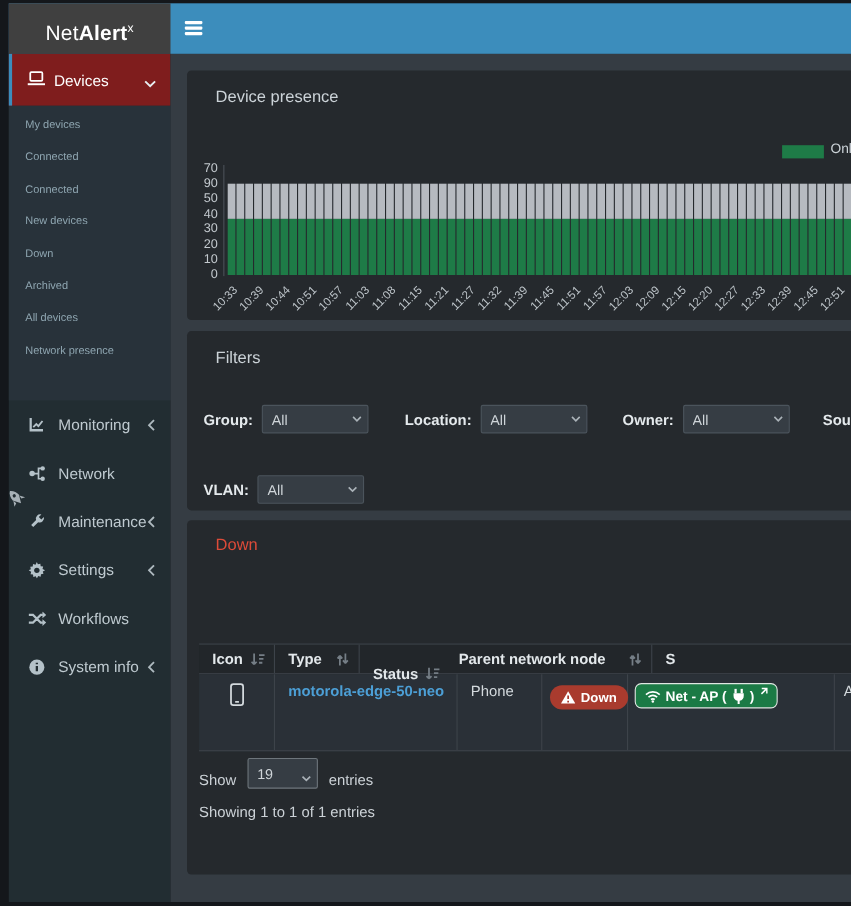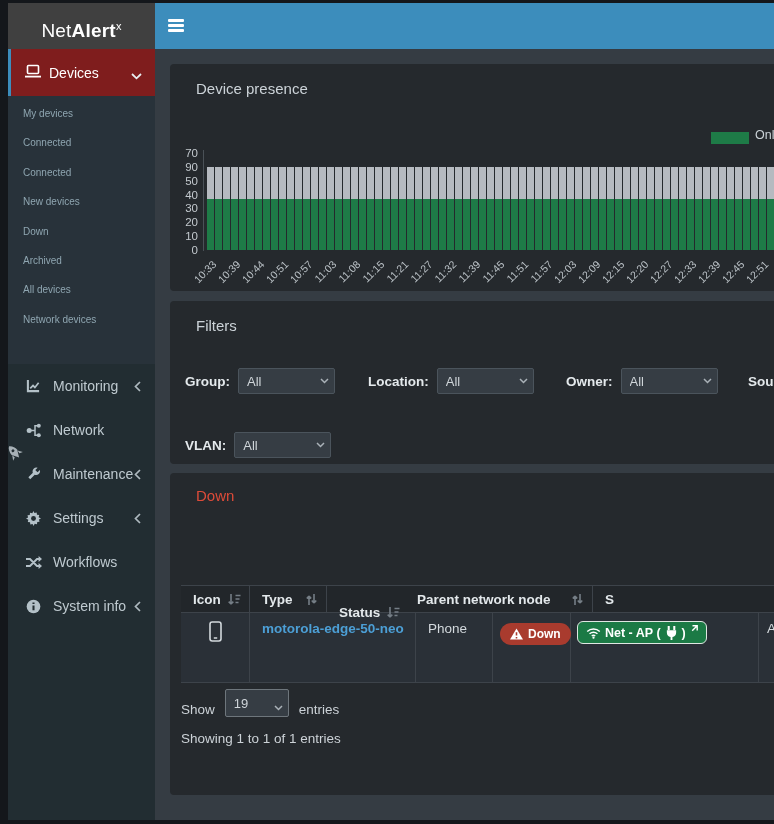--- a/index.html
+++ b/index.html
@@ -108,21 +108,21 @@
           </svg></span>
     </div>
     <div class="submenu" id="devices-submenu">
         <div class="sub-item">My devices</div>
         <div class="sub-item">Connected</div>
         <div class="sub-item">Connected</div>
         <div class="sub-item">New devices</div>
         <div class="sub-item">Down</div>
         <div class="sub-item">Archived</div>
         <div class="sub-item">All devices</div>
-        <div class="sub-item">Network devices</div>
+        <div class="sub-item">Network presence</div>
       </div>
     <div class="nav-sections" id="nav-sections">
         <div class="nav-item">
           <span class="nav-icon" style="display: inline-flex;">
             <svg width="15" height="14" viewBox="0 0 16 15">
               <path d="M2 1v12h12" stroke="currentColor" stroke-width="2.2" fill="none"></path>
               <path d="M4.5 10l3-3 2 2 4-5" stroke="currentColor" stroke-width="1.8" fill="none"></path>
             </svg>
           </span>
           <span>Monitoring</span>

